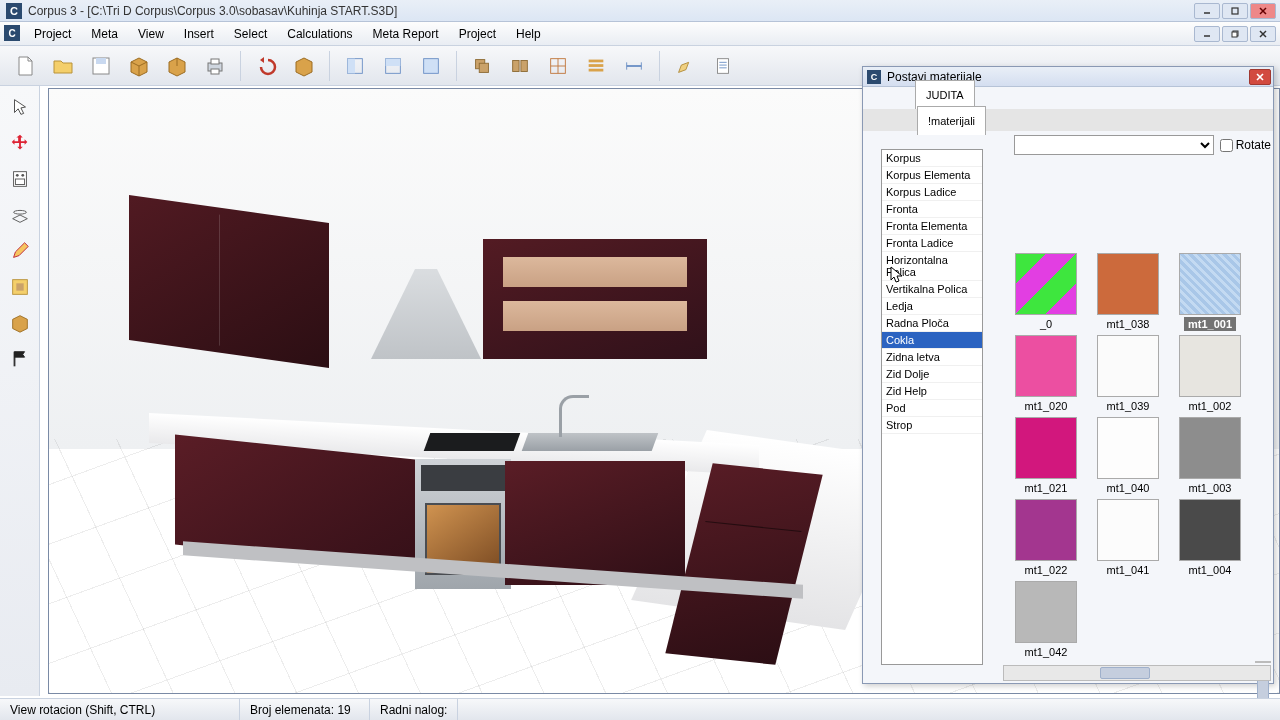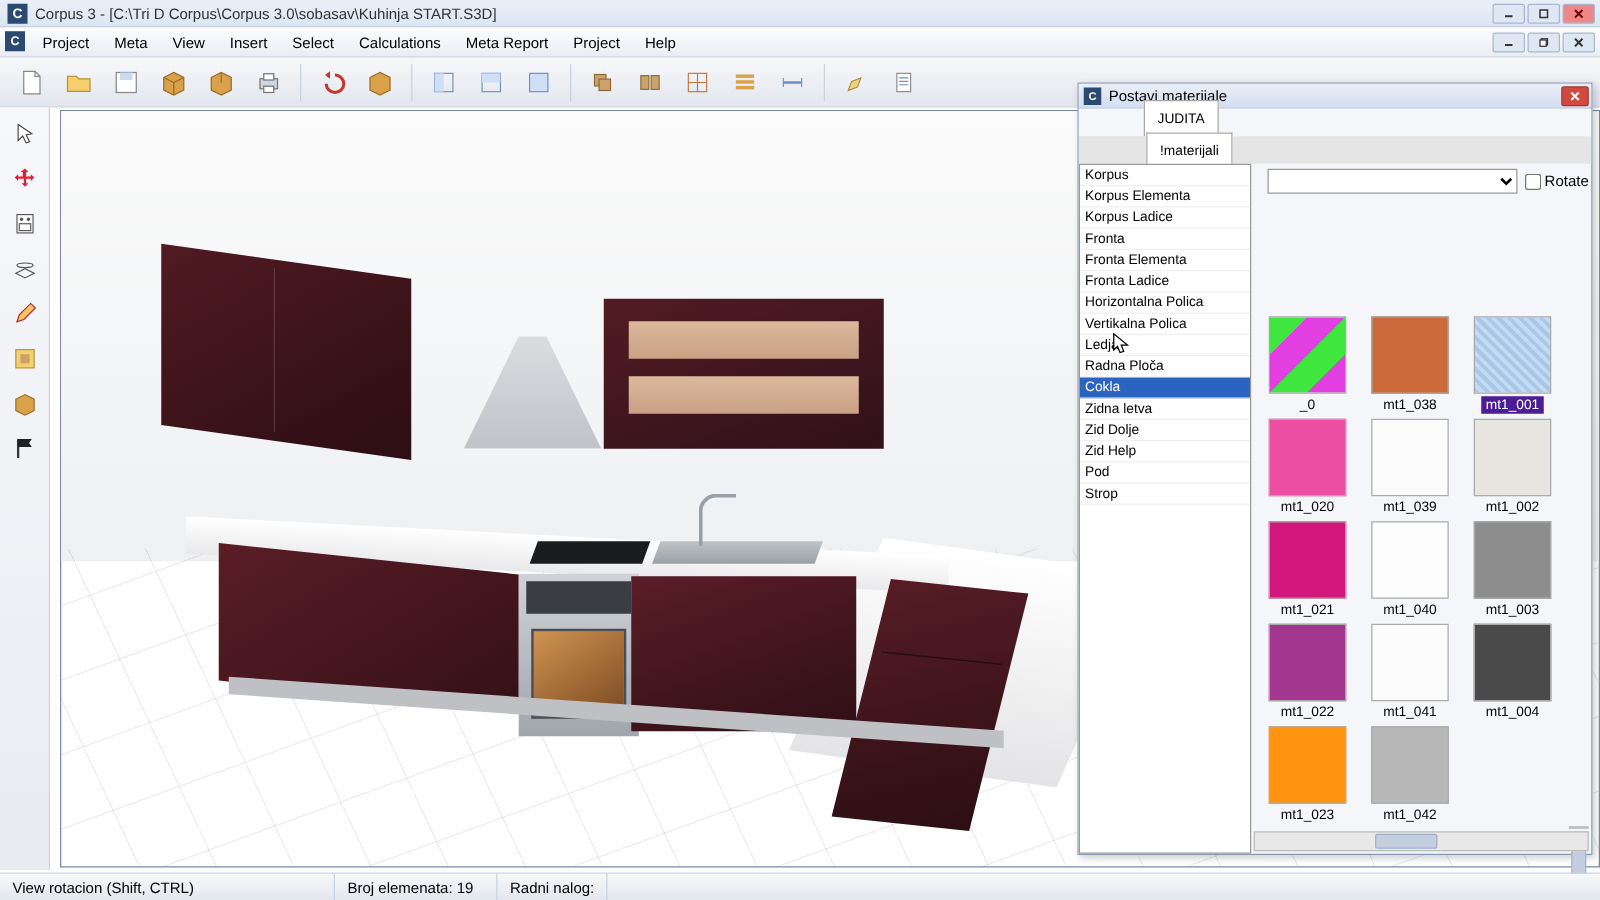--- a/index.html
+++ b/index.html
@@ -36,32 +36,32 @@
 
 
 .mat-panel { position:absolute; right:6px; top:66px; width:412px; height:618px; background:#f4f6fa; border:1px solid #8a99b4; box-shadow:2px 2px 6px rgba(0,0,0,0.2);}
 .mat-titlebar { height:20px; background:linear-gradient(#e9eff7,#d4def0); display:flex; align-items:center; padding-left:4px; border-bottom:1px solid #b6c3d7;}
 .mat-titlebar .app-icon { width:14px; height:14px; background:#2b4a6f; color:#fff; display:flex; align-items:center; justify-content:center; font-weight:bold; font-size:9px; margin-right:6px;}
 .mat-titlebar .close { margin-left:auto; width:22px; height:16px; background:#d24a3f; display:flex; align-items:center; justify-content:center; border:1px solid #a03830; border-radius:2px; cursor:pointer; margin-right:2px;}
 .mat-tabs { height:22px; background:#f4f6fa; display:flex; align-items:flex-end; padding-left:4px;}
 .mat-tab { background:#fff; border:1px solid #aaa; border-bottom:none; padding:8px 10px; font-size:11px; cursor:pointer;margin-left:48px;}
 .mat-subbar { height:22px; background:#e5e5e5; display:flex; align-items:center; padding-left:6px;}
 .mat-body { display:flex; height:552px; }
-.mat-list { width:140px; background:#fff; border:1px solid #999; margin:0; overflow-y:auto;}
+.mat-list { width:140px; background:#fff; border:1px solid #999; margin:18px; overflow-y:auto;}
 .mat-list-item { padding:2px 4px; font-size:11px; cursor:pointer; border-bottom:1px solid #f0f0f0;}
 .mat-list-item.selected { background:#2b63c1; color:#fff; }
 .mat-right { flex:1; display:flex; flex-direction:column; margin:2px;}
 .mat-dd-row { height:24px; display:flex; align-items:center; gap:6px;margin-left:11px;}
 .mat-dd { flex:1; height:20px; border:1px solid #999; background:#fff;}
 .mat-grid-wrapper { flex:1; display:flex;align-items:flex-end; }
 .mat-grid { flex:1; overflow-y:auto; display:grid; grid-template-columns:repeat(3, 78px); gap:4px 4px; padding:4px; align-content:start;}
 .mat-cell { display:flex; flex-direction:column; align-items:center; gap:2px; cursor:pointer;}
 .swatch { width:62px; height:62px; border:1px solid #aaa;}
 .swatch-label { font-size:11px; padding:1px 4px;}
-.swatch-label.selected { background:#4c1d95; color:#fff; }
+.swatch-label.selected { background:#737373; color:#fff;font-weight:bold; }
 .mat-scrollbar { width:16px; background:#e8e8e8; border:1px solid #bbb; position:relative; margin-left:2px;}
 .mat-scrollbar .thumb { position:absolute; top:4px; left:1px; right:1px; height:120px; background:#c5cede; border:1px solid #9fb0cb; border-radius:2px;}
 .mat-hscroll { height:16px; background:#e8e8e8; border:1px solid #bbb; margin-top:2px; position:relative;}
 .mat-hscroll .thumb { position:absolute; top:1px; left:96px; width:50px; bottom:1px; background:#c5cede; border:1px solid #9fb0cb; border-radius:2px;}
 
 
 .statusbar { position:absolute; left:0; right:0; bottom:0; height:22px; background:linear-gradient(#f7f8fa,#e2e6ed); border-top:1px solid #c9d2e0; display:flex; align-items:center;}
 .status-cell { padding:0 10px; border-right:1px solid #c9d2e0; height:100%; display:flex; align-items:center;}
 
 .cursor-arrow { position:absolute; left:890px; top:266px; width:14px; height:18px; z-index:500; pointer-events:none;}
@@ -434,40 +434,36 @@
             </div>
             <div class="mat-cell">
               <div class="swatch" style="background: rgb(252, 252, 252);"></div>
               <div class="swatch-label">mt1_041</div>
             </div>
             <div class="mat-cell">
               <div class="swatch" style="background: rgb(74, 74, 74);"></div>
               <div class="swatch-label">mt1_004</div>
             </div>
             <div class="mat-cell">
-              <div class="swatch" style="background: rgb(255, 148, 16);"></div>
-              <div class="swatch-label">mt1_023</div>
-            </div>
-            <div class="mat-cell">
               <div class="swatch" style="background: rgb(184, 184, 184);"></div>
               <div class="swatch-label">mt1_042</div>
             </div>
           </div>
         <div class="mat-scrollbar">
             <div class="thumb"></div>
           </div>
       </div>
       <div class="mat-hscroll">
           <div class="thumb"></div>
         </div>
     </div>
   </div>
 </div>
 
 <svg class="cursor-arrow" viewBox="0 0 14 18">
     <path d="M1 1l0 13 3-3 2 5 3-1-2-5 5 0z" fill="#fff" stroke="#000" stroke-width="1"></path>
   </svg>
 
 <div class="statusbar">
-  <div class="status-cell" style="width:268px">View rotacion (Shift, CTRL)</div>
+  <div class="status-cell" style="width:240px">View rotacion (Shift, CTRL)</div>
   <div class="status-cell" style="width:130px">Broj elemenata: 19</div>
   <div class="status-cell">Radni nalog:</div>
 </div>
 
 </body></html>

